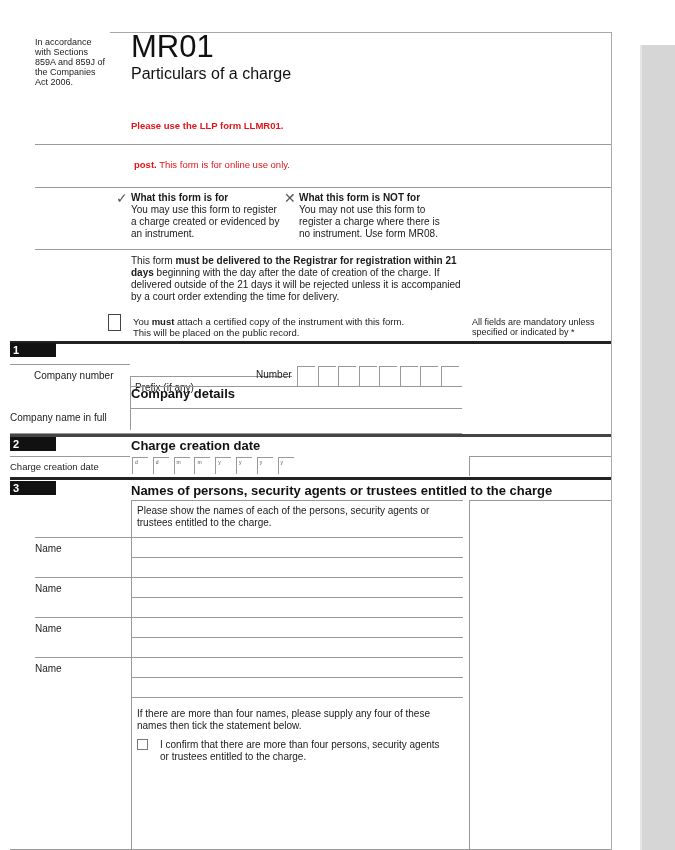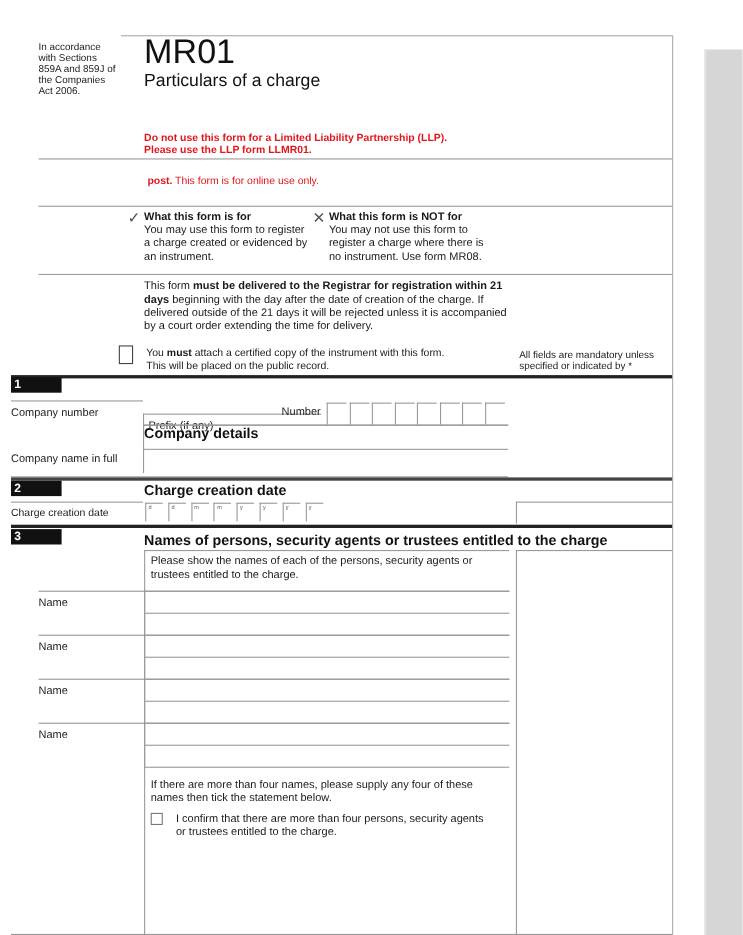--- a/index.html
+++ b/index.html
@@ -26,21 +26,20 @@
 <div class="vline" style="left:611px; top:32px; height:818px; background:#aaa;"></div>
 
 <div class="abs" style="left:640px; top:45px; width:35px; height:805px; background:#d6d6d6; border-left:2px solid #e6e6e6;"></div>
 
 <div class="abs small" style="left:35px; top:37px; width:75px;">In accordance with Sections 859A and 859J of the Companies Act 2006.</div>
 
 <div class="abs" style="left:131px; top:30px; font-size:31px; line-height:34px; color:#111;">MR01</div>
 <div class="abs" style="left:131px; top:65px; font-size:16px; color:#111;">Particulars of a charge</div>
 
 <div class="abs red" style="left:131px; top:120px; font-weight:bold;">
-  <div>Do not use this form for a Limited Liability Partnership (LLP).</div>
   <div>Please use the LLP form LLMR01.</div>
 </div>
 <div class="hline" style="left:35px; top:144px; width:576px;"></div>
 <div class="abs red" style="left:134px; top:148px; width:230px;">
   <br>
   <b>post.</b><span> This form is for online use only.</span>
 </div>
 <div class="hline" style="left:35px; top:187px; width:576px;"></div>
 
 <div class="abs" style="left:116px; top:190px; font-size:14px; color:#555;">✓</div>
@@ -63,21 +62,21 @@
 <div class="abs" style="left:108px; top:314px; width:13px; height:17px; border:1.5px solid #444; box-sizing:border-box; background:#fff;"></div>
 <div class="abs body-text" style="left:133px; top:316px; width:290px; font-size:9.5px; line-height:11px;">
   <span>You </span><b>must</b><span> attach a certified copy of the instrument with this form. This will be placed on the public record.</span>
 </div>
 <div class="abs small" style="left:472px; top:317px; width:130px;">All fields are mandatory unless specified or indicated by *</div>
 
 <div class="hline-dark" style="left:10px; top:341px; width:601px;"></div>
 <div class="sec-num" style="top:343px;">1</div>
 <div class="sec-title" style="top:346px;margin-top:40px;">Company details</div>
 <div class="hline" style="left:10px; top:364px; width:120px;"></div>
-<div class="label" style="top:370px;">Company number</div>
+<div class="label" style="top:370px;margin-left:24px;">Company number</div>
 <div class="box" style="left:130px; top:376px; width:162px; height:22px;">
   <span class="abs" style="left:4px; top:5px; font-size:10px;">Prefix (if any)</span>
 </div>
 <div class="abs" style="left:256px; top:369px; font-size:10px;">Number</div>
 <div id="number-boxes">
     <div class="digit" style="left: 297px; top: 366px; width: 18px; height: 20px;"></div>
     <div class="digit" style="left: 317.5px; top: 366px; width: 18px; height: 20px;"></div>
     <div class="digit" style="left: 338px; top: 366px; width: 18px; height: 20px;"></div>
     <div class="digit" style="left: 358.5px; top: 366px; width: 18px; height: 20px;"></div>
     <div class="digit" style="left: 379px; top: 366px; width: 18px; height: 20px;"></div>

